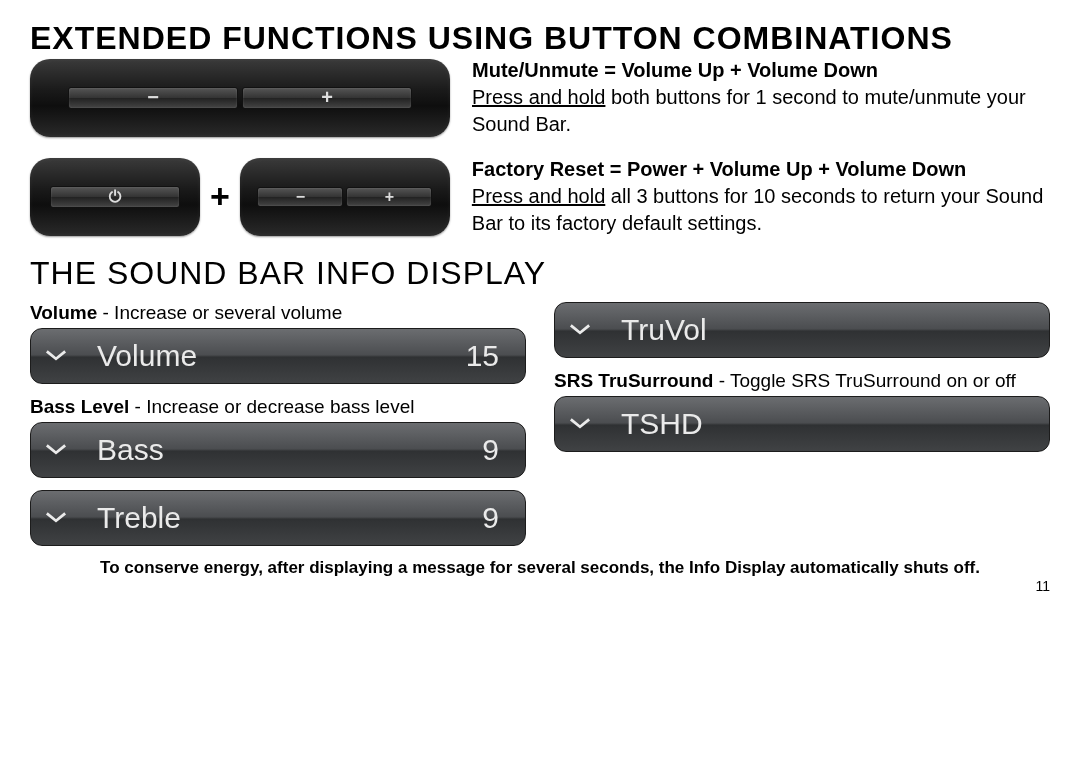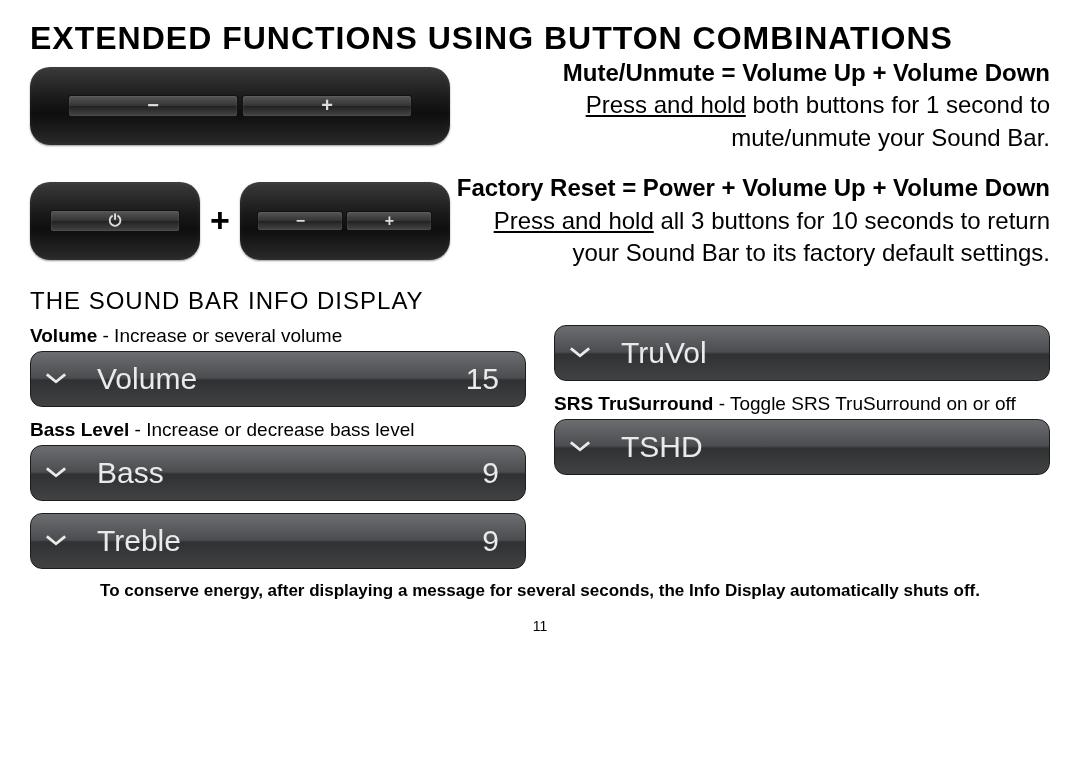--- a/index.html
+++ b/index.html
@@ -10,21 +10,21 @@
     width: 1080px;
     padding: 20px 30px 20px 30px;
   }
   h1 {
     font-size: 32px;
     font-weight: bold;
     letter-spacing: 1px;
     text-transform: uppercase;
   }
   h2 {
-    font-size: 24px;
+    font-size: 32px;
     font-weight: normal;
     letter-spacing: 1px;
     text-transform: uppercase;
     margin: 18px 0 10px 0;
   }
   .combo-row {
     display: flex;
     align-items: center;
     margin-bottom: 18px;
   }
@@ -48,24 +48,23 @@
     font-weight: bold;
     box-shadow: 0 0 2px rgba(255,255,255,0.2) inset;
   }
   .plus-sep {
     font-size: 34px;
     font-weight: bold;
     margin: 0 10px;
   }
   .combo-text {
     flex: 1;
-    font-size: 24px;
+    font-size: 20px;
     line-height: 1.35;
-    margin-left: 4px;
-    text-align: right;
+    margin-left: 22px;
   }
   .combo-text .title { font-weight: bold; }
   .combo-text .uline { text-decoration: underline; }
 
   .info-grid {
     display: flex;
     gap: 28px;
   }
   .info-col { flex: 1; }
   .info-block { margin-bottom: 12px; }
@@ -97,23 +96,23 @@
   .display-bar .label { flex: 0 0 auto; }
   .display-bar .spacer { flex: 1; }
   .display-bar .val { padding-right: 8px; text-align: right; }
 
   .footnote {
     text-align: center;
     font-weight: bold;
     font-size: 17px;
   }
   .pagenum {
-    text-align: center;
+    text-align: right;
     font-size: 14px;
-    margin-top: 17px;
+    margin-top: 0;
   }
 </style>
 </head>
 <body>
 
 <h1>EXTENDED FUNCTIONS USING BUTTON COMBINATIONS</h1>
 
 <div class="combo-row">
   <div class="device-pill" style="width:420px;height:78px;gap:4px;">
     <div class="pill-btn" style="width:170px;height:22px;">

